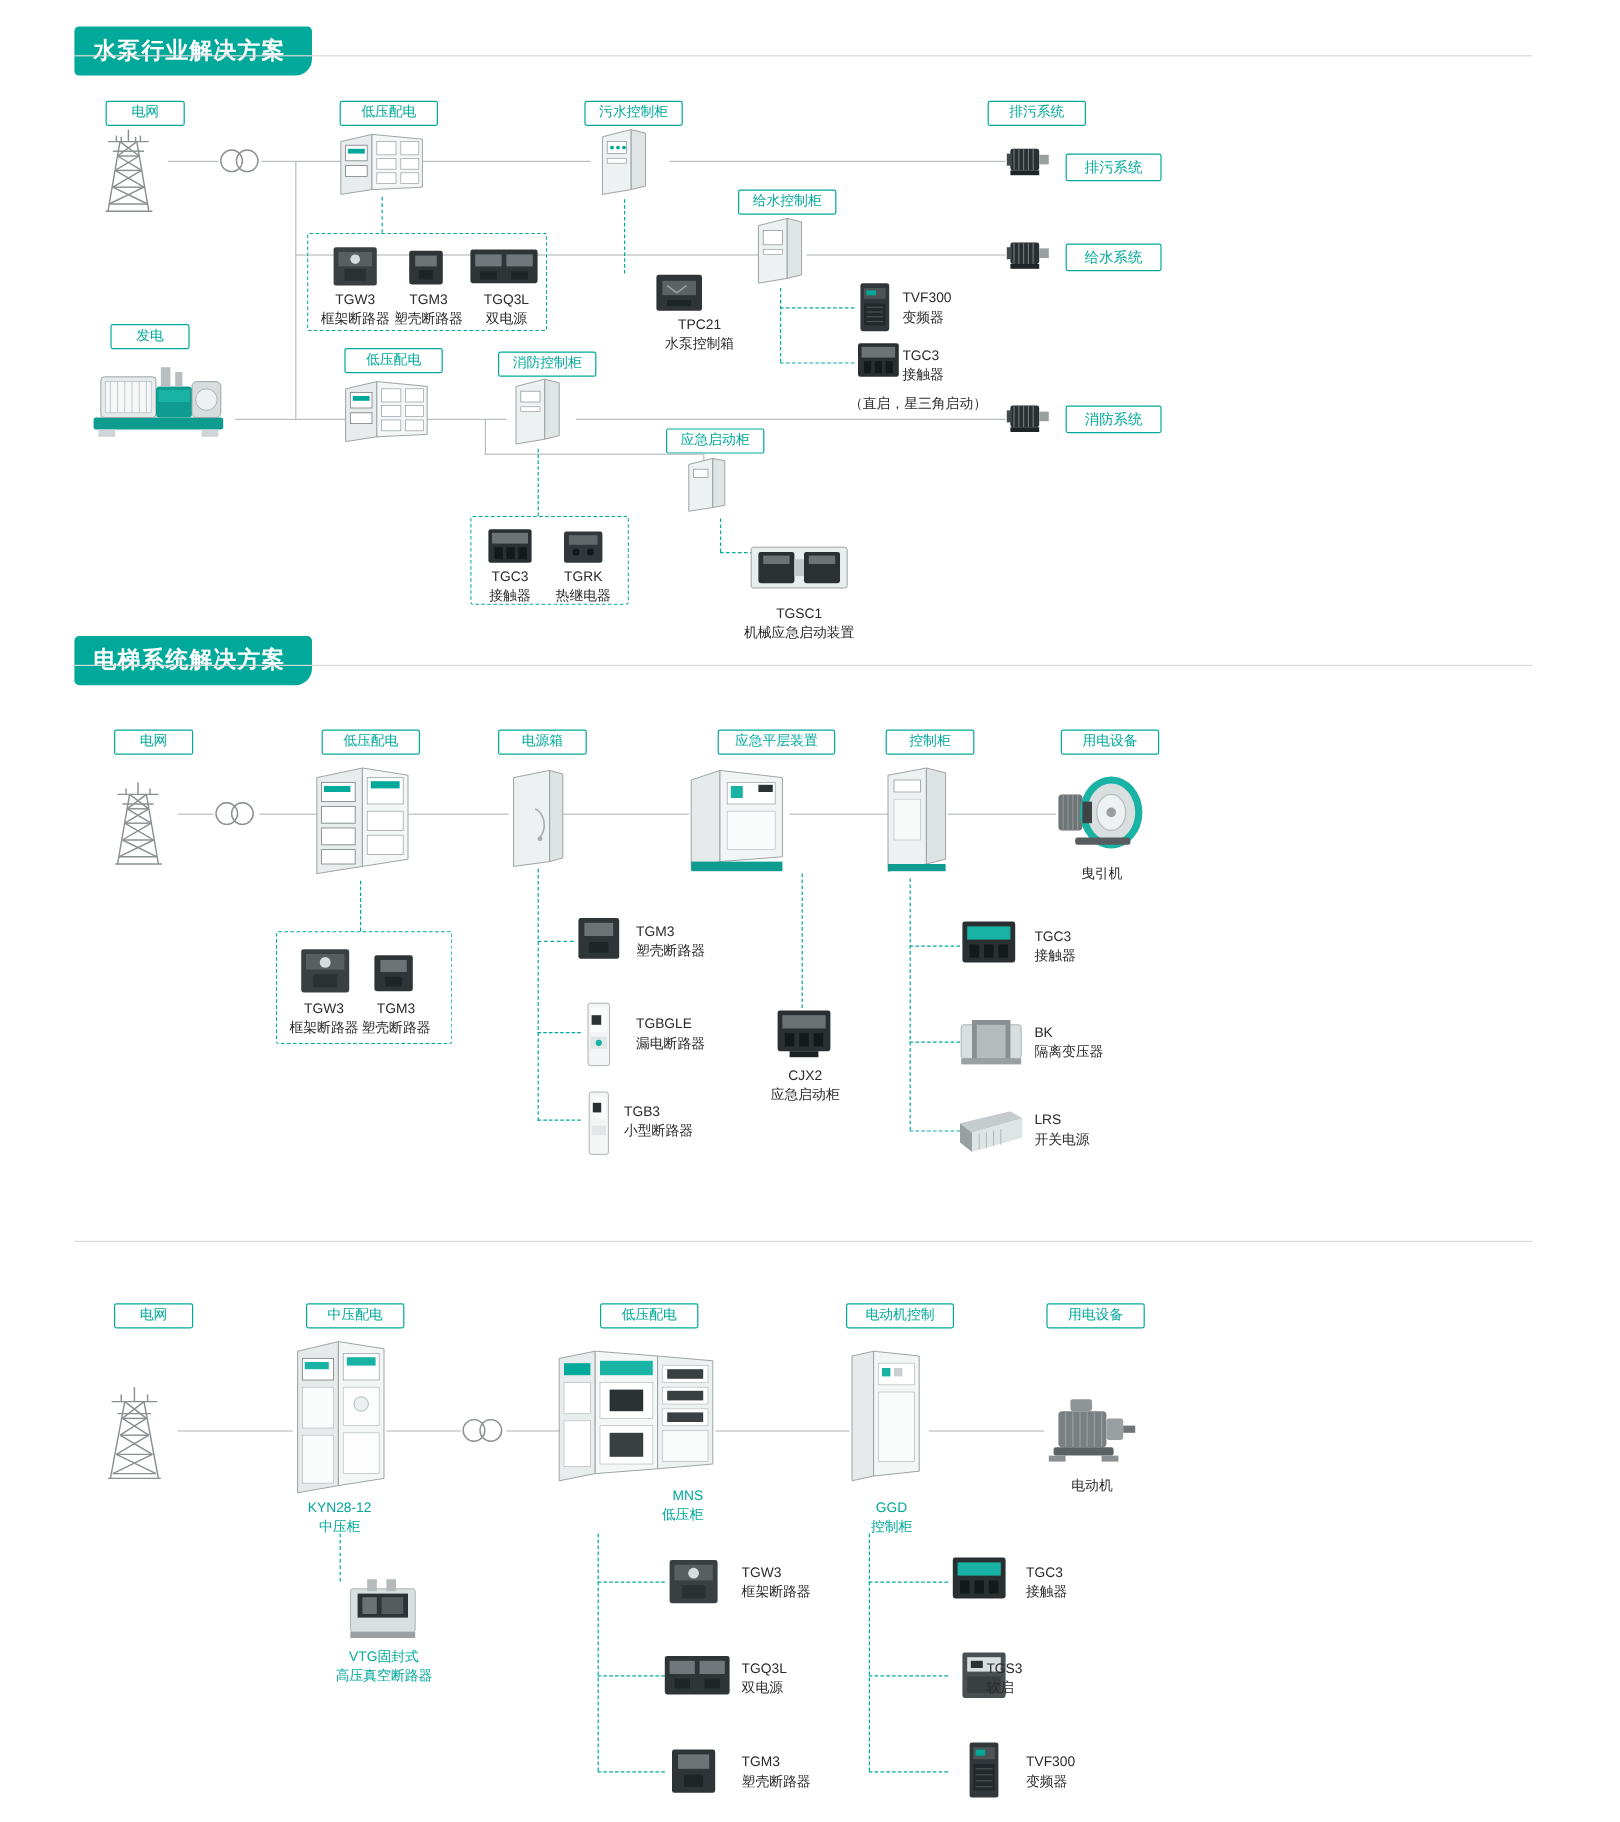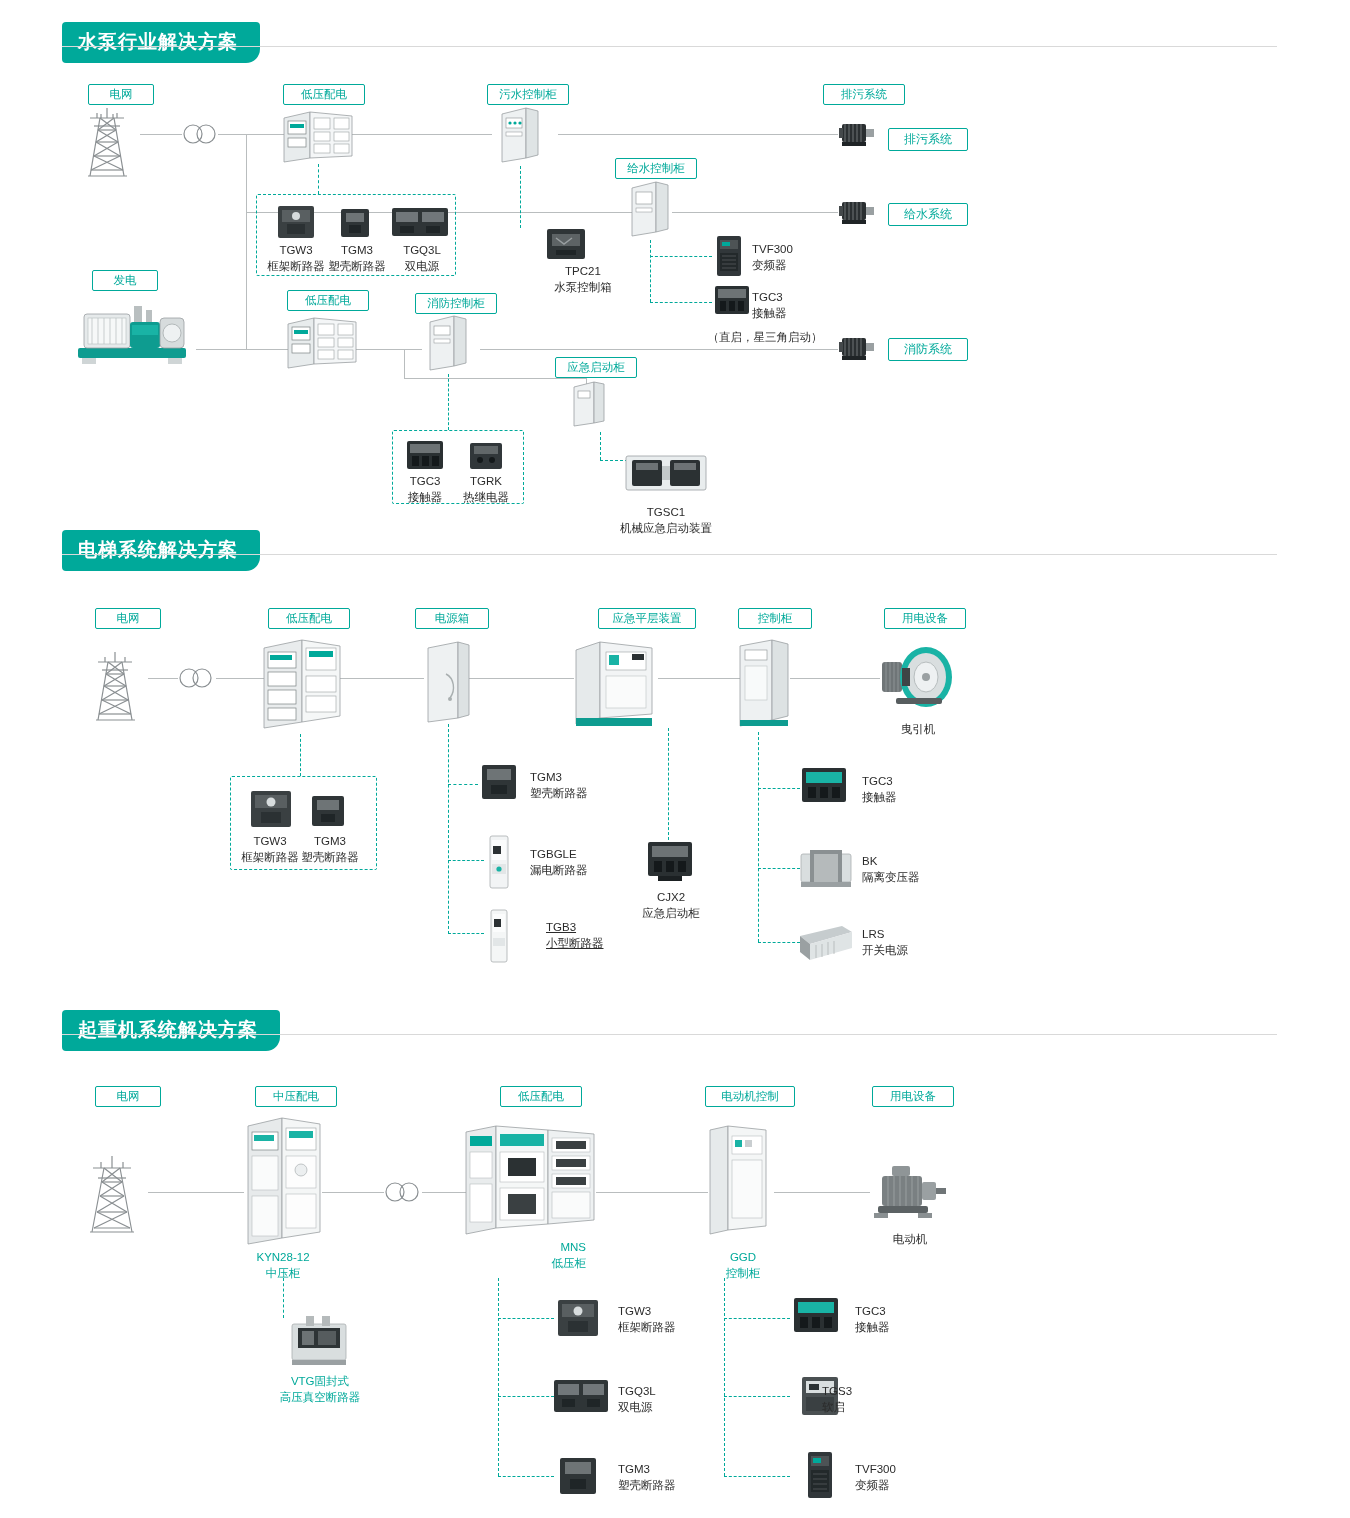--- a/index.html
+++ b/index.html
@@ -552,21 +552,21 @@
   </div>
 
   <div class="dev" style="left:484px;top:396px;">
     <svg width="30" height="56" viewBox="0 0 30 56">
       <rect x="7" y="2" width="16" height="52" rx="2" fill="#f4f6f6" stroke="#a9afb0" stroke-width=".8"></rect>
       <rect x="9" y="6" width="12" height="18" fill="#fbfcfc"></rect>
       <rect x="10" y="11" width="7" height="8" fill="#2b3133"></rect>
       <rect x="9" y="30" width="12" height="8" fill="#e2e6e7"></rect>
     </svg>
   </div>
-  <div class="cap left" style="left:546px;top:408px;text-decoration:underline;">
+  <div class="cap left" style="left:520px;top:408px;">
     <span>TGB3</span><br>
     <span>小型断路器</span>
   </div>
 
   <div class="dash-v" style="left:668px;top:216px;height:112px;"></div>
   <div class="dev" style="left:644px;top:326px;">
     <svg width="52" height="46" viewBox="0 0 52 46">
       <rect x="4" y="4" width="44" height="34" rx="2" fill="#2a3032"></rect>
       <rect x="8" y="8" width="36" height="11" fill="#6d7375"></rect>
       <g fill="#14191b">
@@ -630,23 +630,20 @@
     </svg>
   </div>
   <div class="cap left" style="left:862px;top:415px;">
     <span>LRS</span><br>
     <span>开关电源</span>
   </div>
 </div>
 
 <div class="section" style="top:1000px;height:518px;">
 
-  <div class="sec-head" style="top:10px;">
-    <span class="sec-tag">起重机系统解决方案</span>
-  </div>
   <div class="sec-rule" style="top:34px;"></div>
 
   <div class="lbl" style="left:95px;top:86px;width:46px;">电网</div>
   <div class="lbl" style="left:255px;top:86px;width:62px;">中压配电</div>
   <div class="lbl" style="left:500px;top:86px;width:62px;">低压配电</div>
   <div class="lbl" style="left:705px;top:86px;width:70px;">电动机控制</div>
   <div class="lbl" style="left:872px;top:86px;width:62px;">用电设备</div>
 
   <div class="ln lnh" style="left:148px;top:192px;width:96px;"></div>
   <div class="ln lnh" style="left:322px;top:192px;width:62px;"></div>

